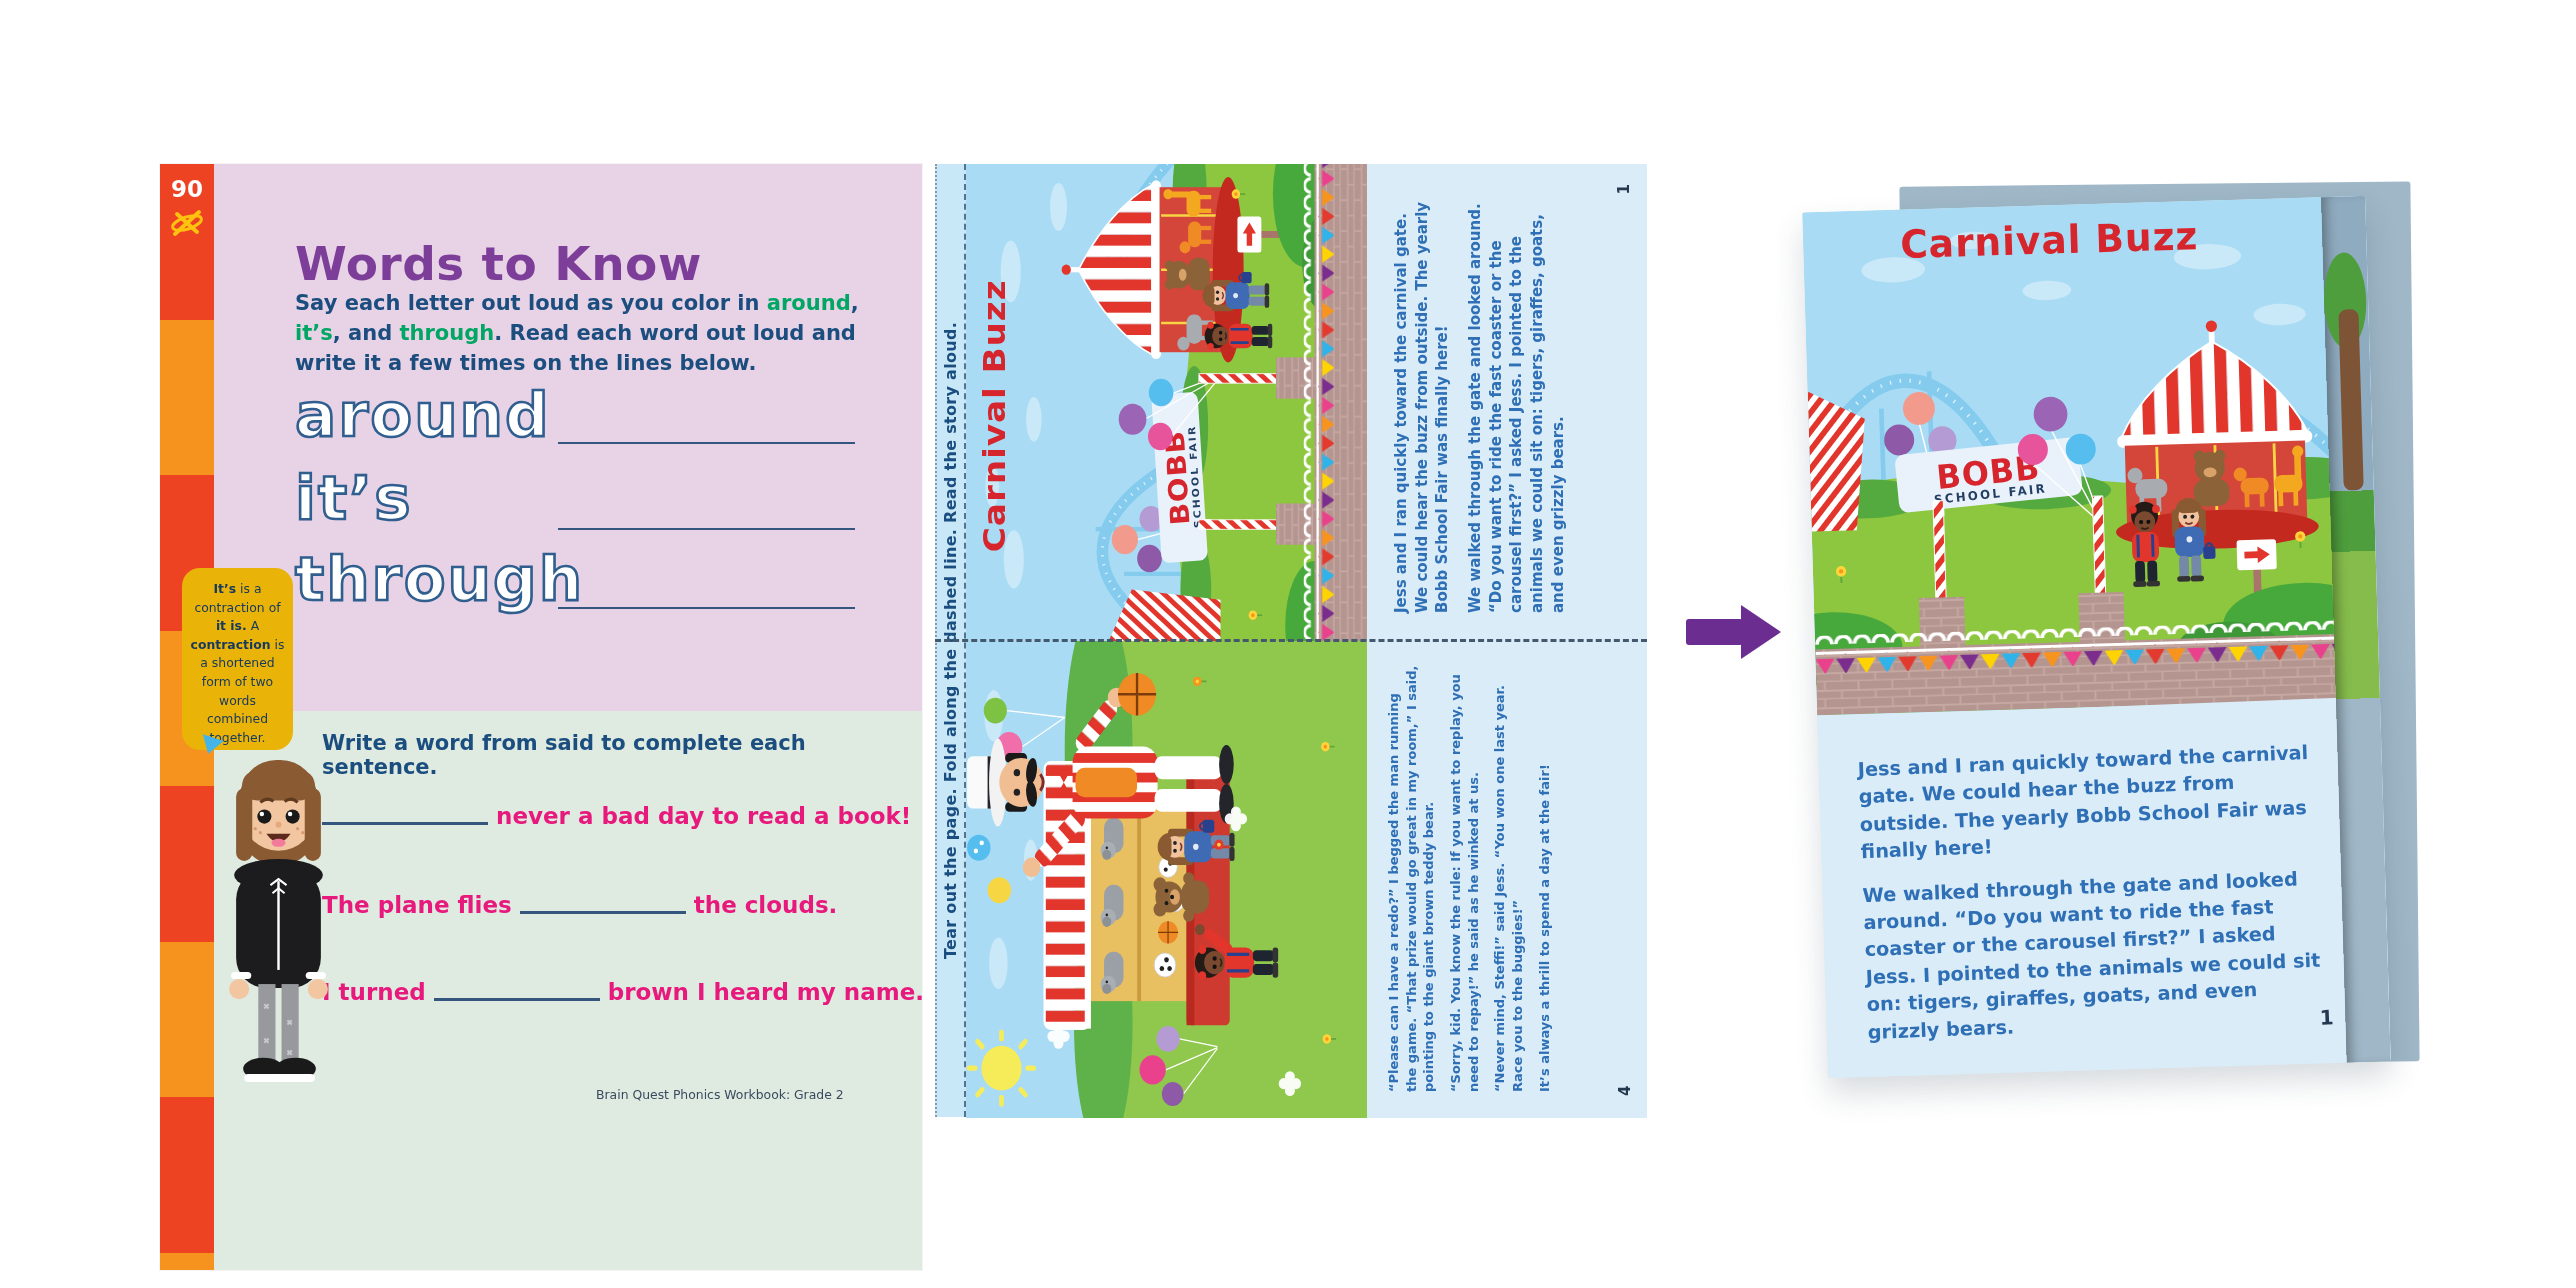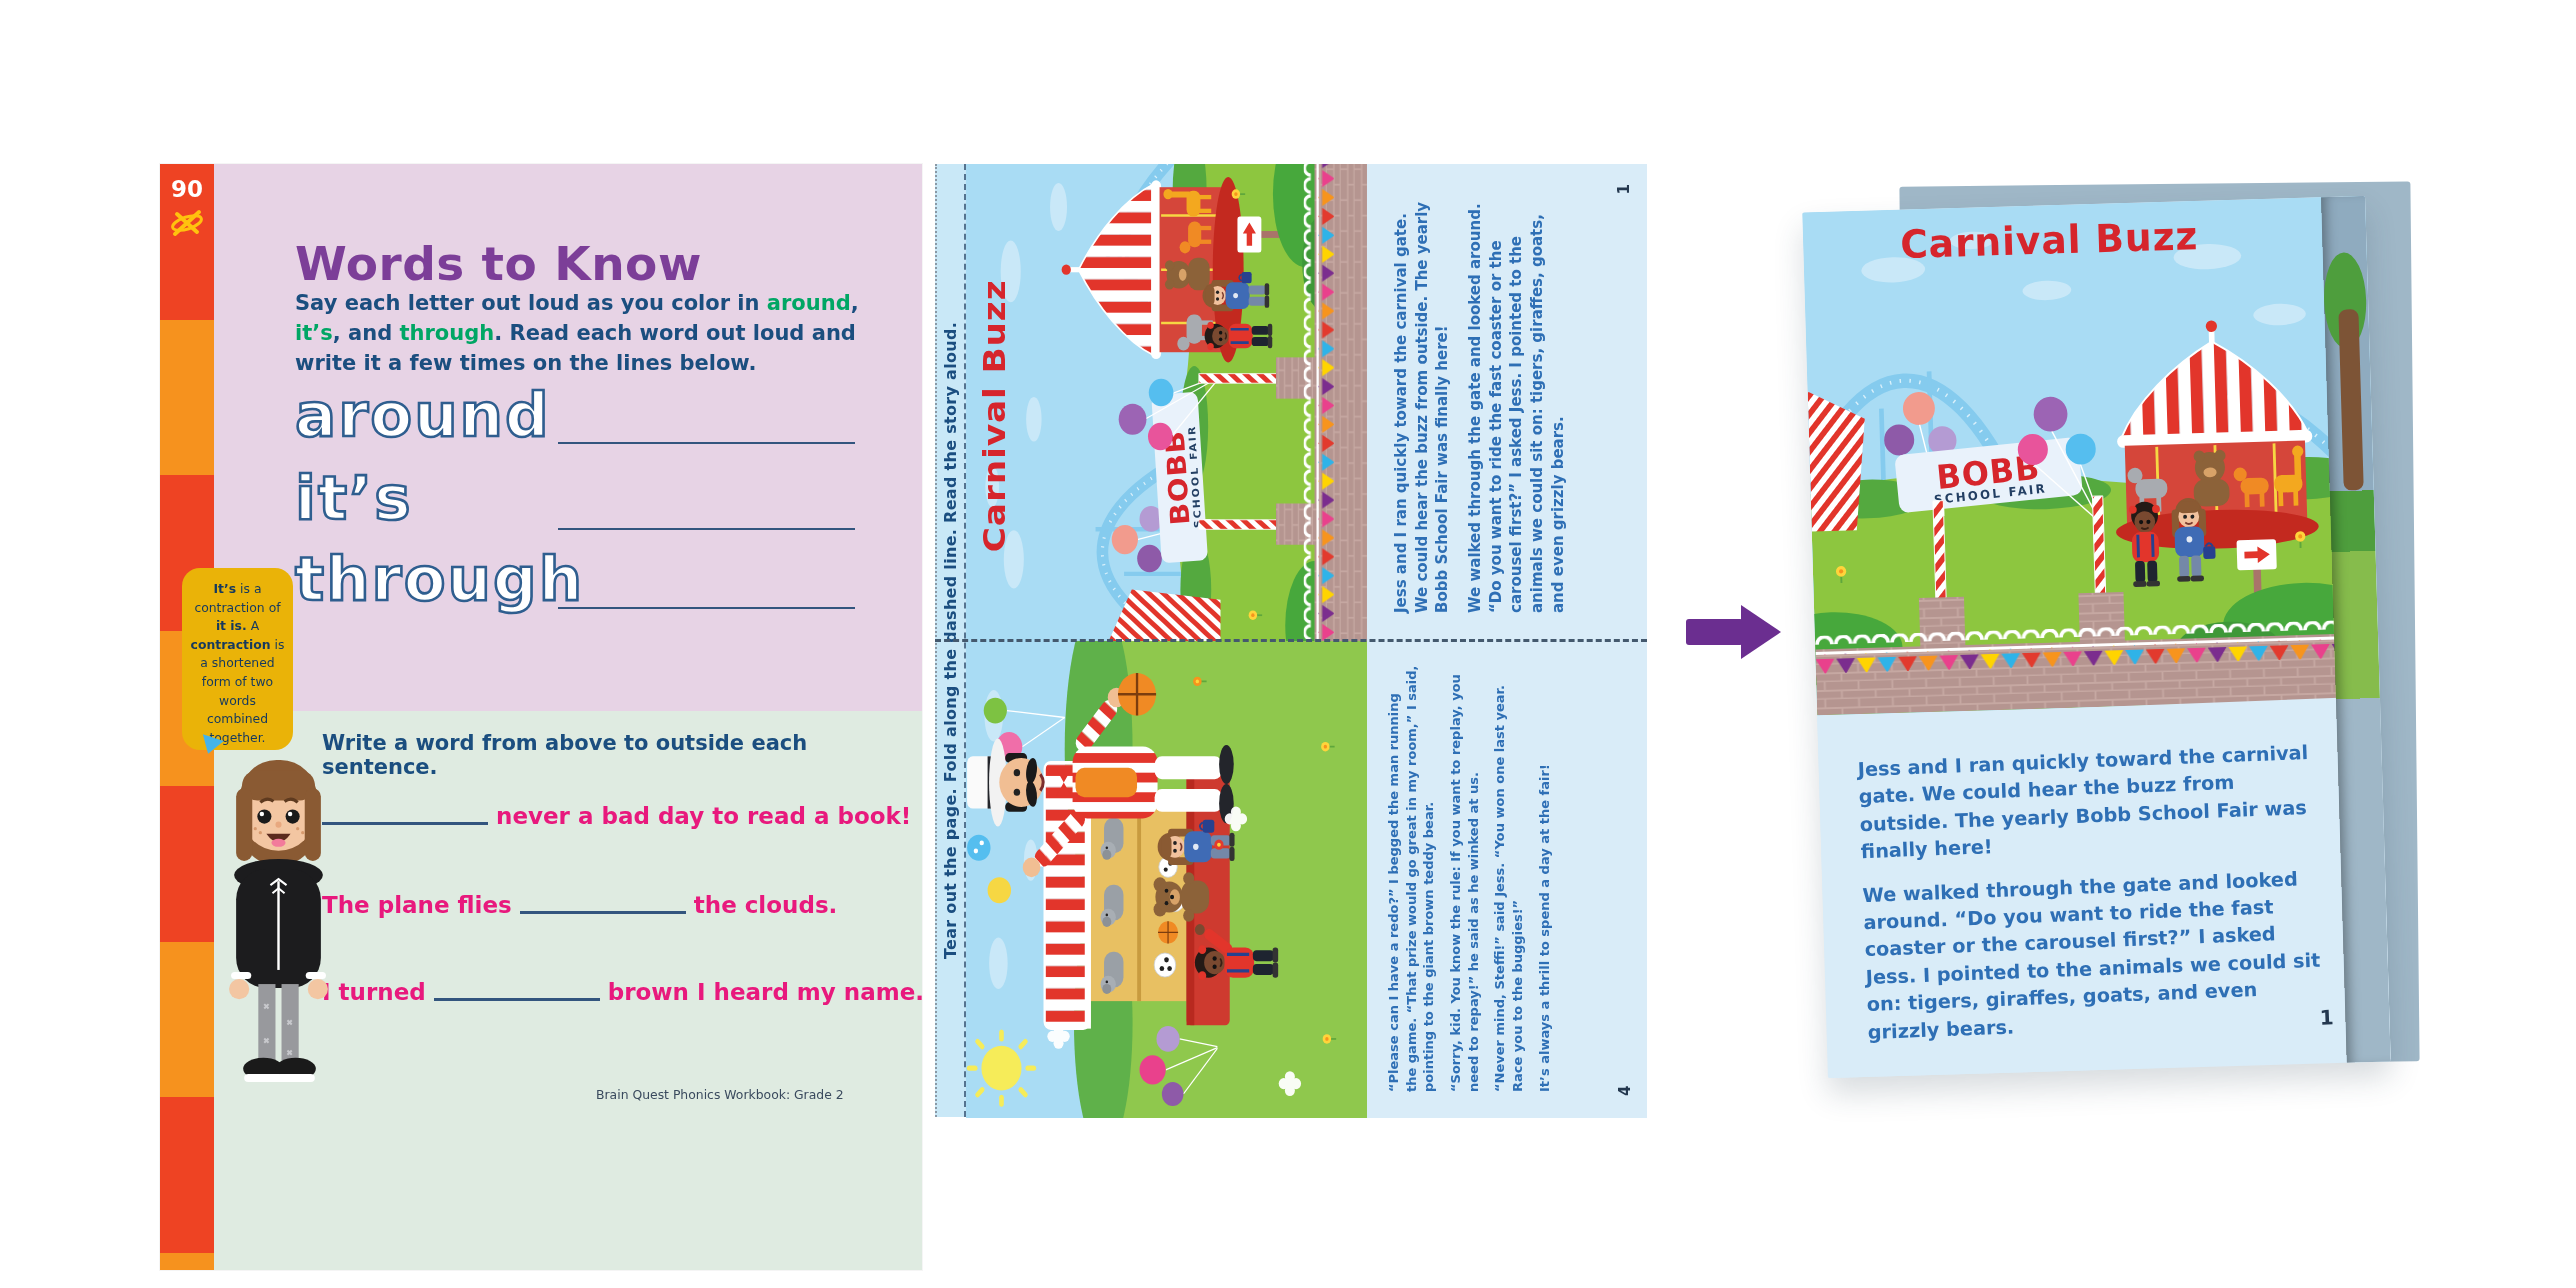--- a/index.html
+++ b/index.html
@@ -278,21 +278,21 @@
 
     <div class="trace tw1">around</div>
     <div class="trace tw2">it’s</div>
     <div class="trace tw3">through</div>
     <div class="trace-line tl1"></div>
     <div class="trace-line tl2"></div>
     <div class="trace-line tl3"></div>
 
     <div class="bubble"><b>It’s</b><span> is a contraction of </span><b>it is.</b><span> A </span><b>contraction</b><span> is a shortened form of two words combined together.</span></div>
 
-    <div class="prompt">Write a word from above to outside each sentence.</div>
+    <div class="prompt">Write a word from said to complete each sentence.</div>
     <div class="sentence st1"><span class="blank"></span><span> never a bad day to read a book!</span></div>
     <div class="sentence st2"><span>The plane flies </span><span class="blank"></span><span> the clouds.</span></div>
     <div class="sentence st3"><span>I turned </span><span class="blank"></span><span> brown I heard my name.</span></div>
 
     <svg class="mascot" width="127" height="333" viewBox="0 0 120 330">
       <rect x="22" y="6" width="76" height="104" rx="36" fill="#8A5A33"></rect>
       <circle cx="60" cy="60" r="36" fill="#F3C6A2"></circle>
       <rect x="24" y="16" width="72" height="30" rx="15" fill="#8A5A33"></rect>
       <rect x="18" y="34" width="16" height="72" rx="8" fill="#8A5A33"></rect>
       <rect x="86" y="34" width="16" height="72" rx="8" fill="#8A5A33"></rect>

